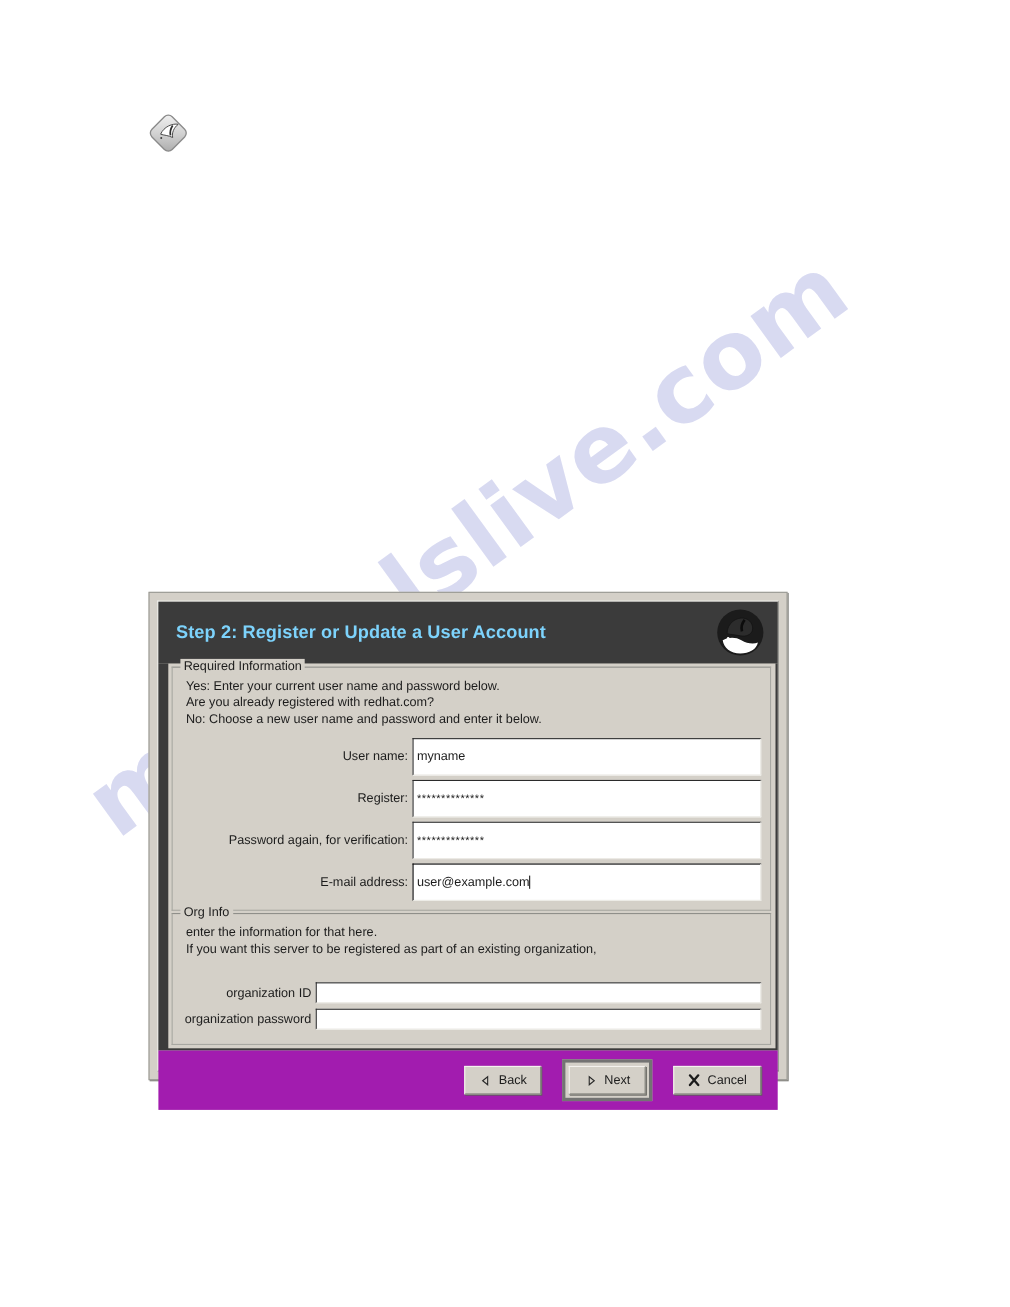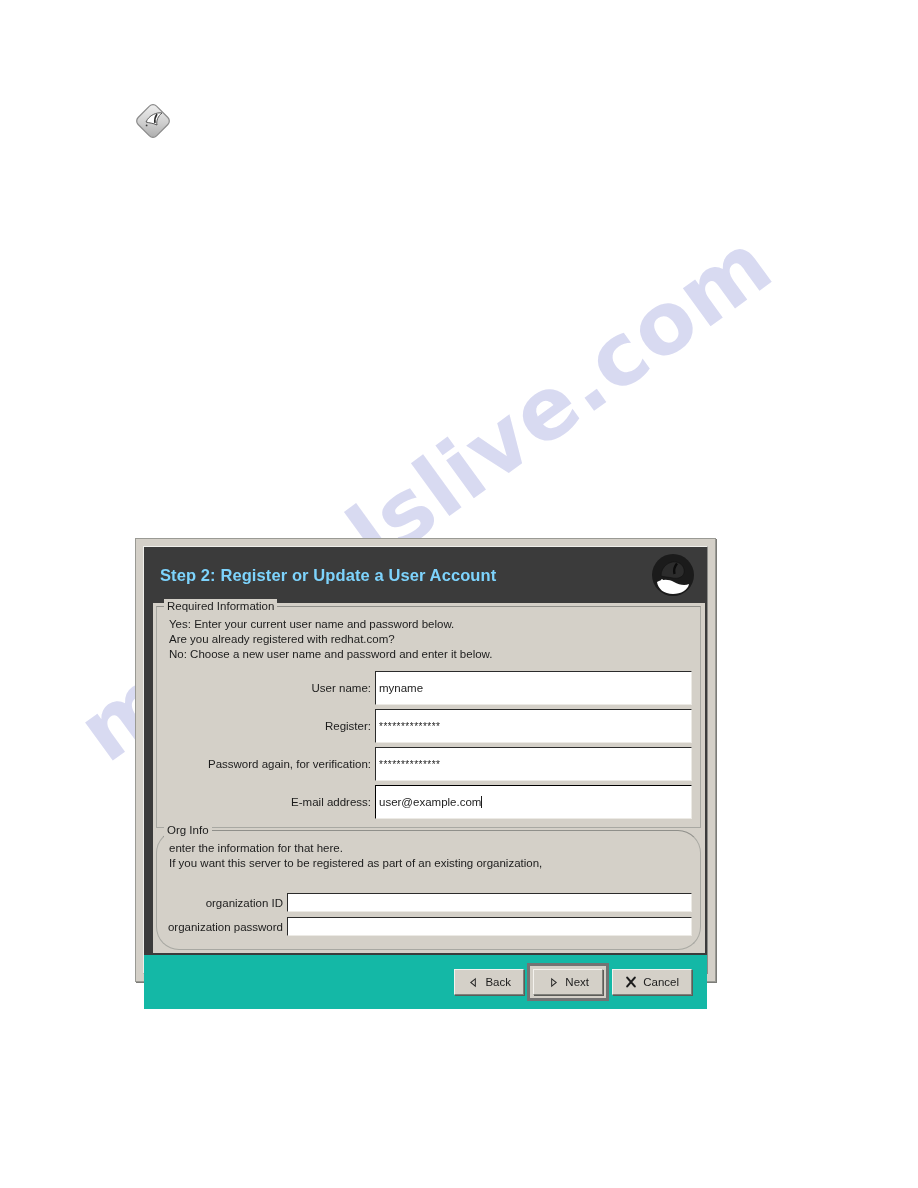--- a/index.html
+++ b/index.html
@@ -121,21 +121,21 @@
 
   
   .groupbox {
     position: relative;
     border: 1px solid #a8a8a2;
     border-top-color: #8f8f8a;
     margin-bottom: 2px;
     box-sizing: border-box;
     padding: 10px 8px 8px 8px;
   }
-  .groupbox.org { flex: 1 1 auto; margin-bottom: 0; border-radius: 23px; }
+  .groupbox.org { flex: 1 1 auto; margin-bottom: 0; }
   .gb-title {
     position: absolute;
     left: 7px;
     top: -8px;
     background: #d4d0c8;
     padding: 0 3px;
     font-size: 11.5px;
     color: #1c1c1c;
     line-height: 14px;
   }
@@ -205,26 +205,26 @@
   .org-labels { width: 118px; }
 
   .org-rows { margin-top: 22px; }
   .org-rows .form-row { margin-bottom: 5px; }
   .org-rows .text-input { height: 19px; }
 
   
   #button-bar {
     flex: 0 0 auto;
     height: 54px;
-    background: #14b8a6;
+    background: #a21caf;
     display: flex;
     align-items: center;
     justify-content: flex-end;
     padding-right: 12px;
-    gap: 0;
+    gap: 16px;
   }
   .btn-wrap {
     padding: 3px;
     box-sizing: border-box;
   }
   .btn-wrap.default {
     border: 3px solid #737373;
     background: #d4d0c8;
   }
   .btn {

